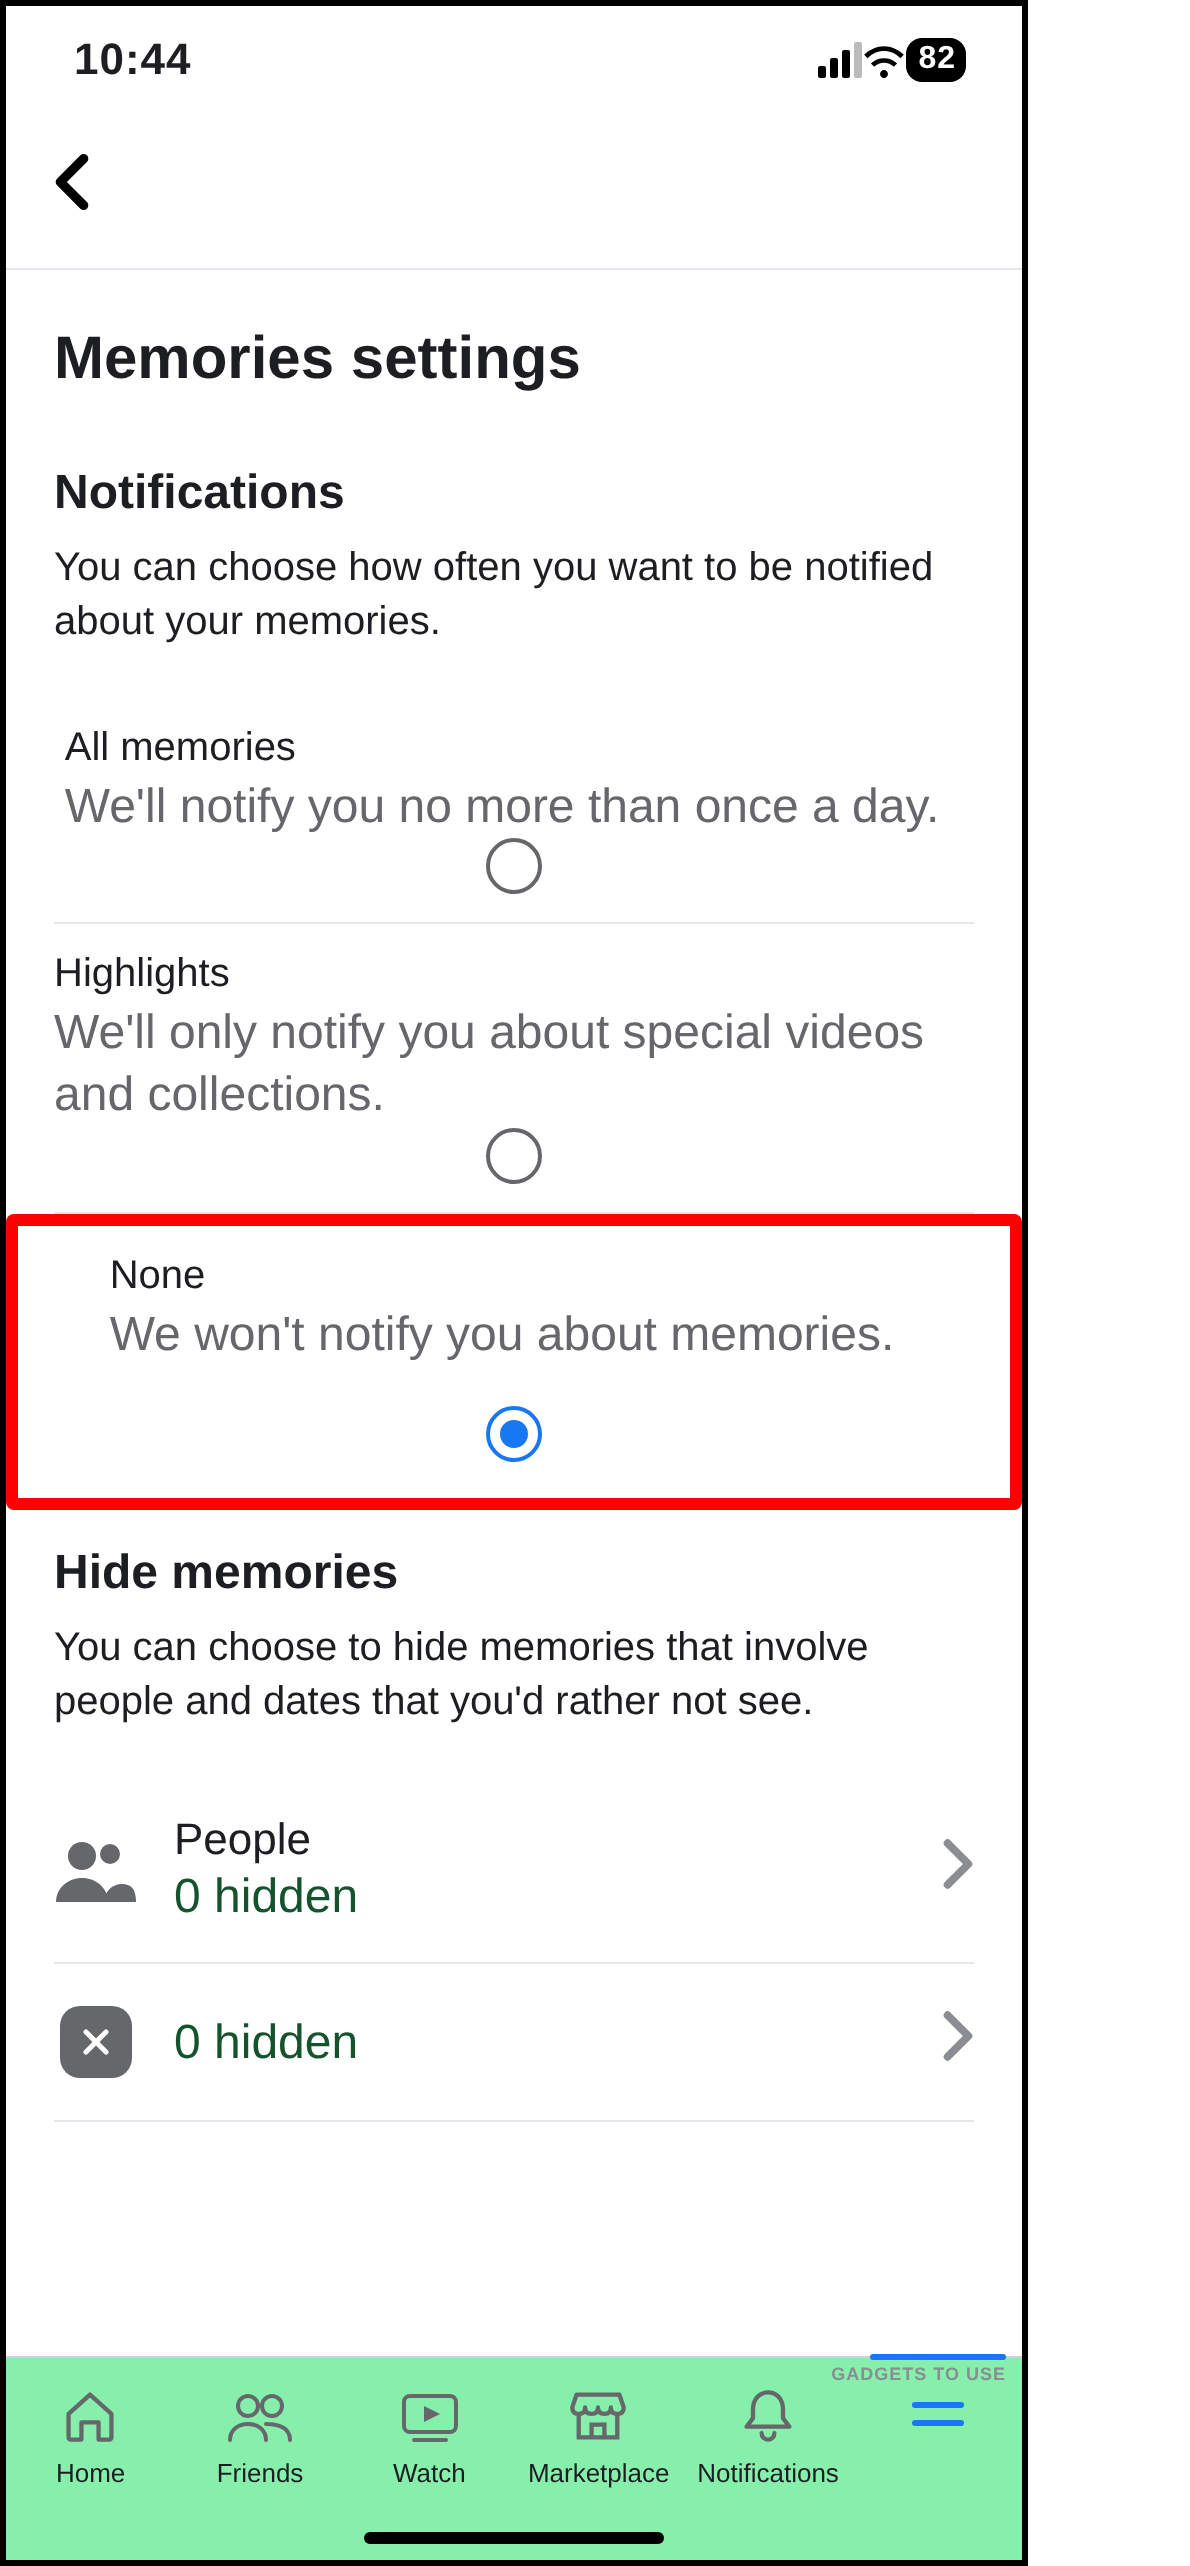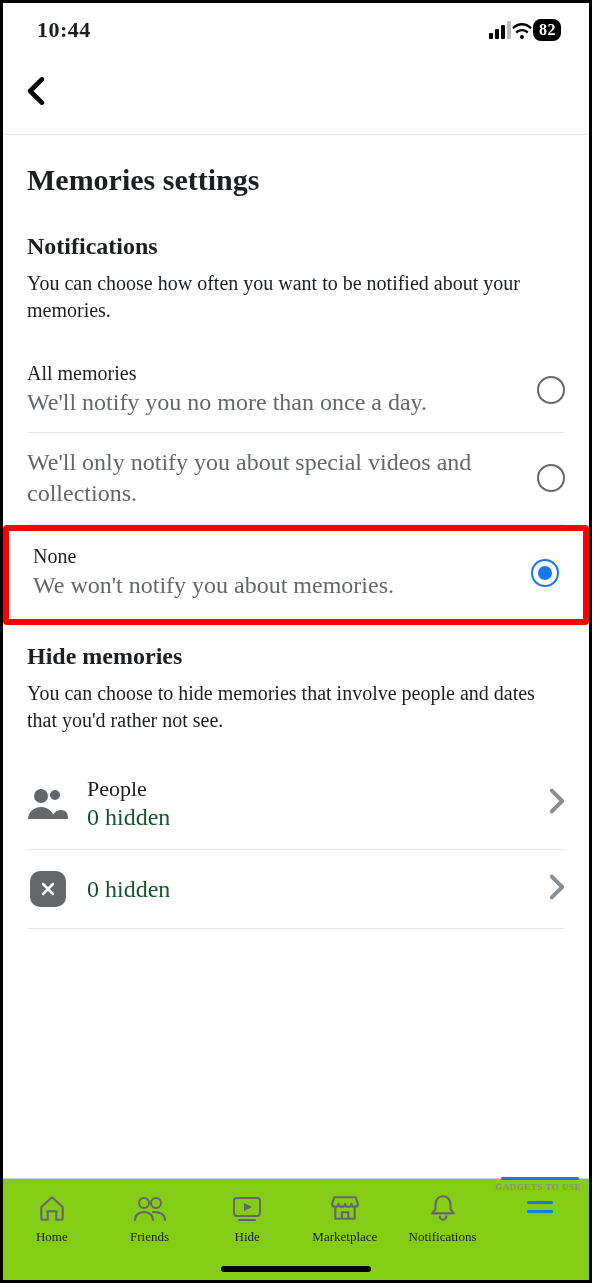--- a/index.html
+++ b/index.html
@@ -1,17 +1,17 @@
 <!DOCTYPE html>
 <html><head>
 <meta charset="utf-8">
 <style>
   * { box-sizing: border-box; margin: 0; padding: 0; }
   html, body { width: 595px; height: 1283px; font-family: -apple-system, Helvetica, Arial, sans-serif; background: #fff; color: #1c1e21; }
-  .device { width: 592px; height: 1283px; border: 3px solid #000; position: relative; overflow: hidden; background: #fff; font-family: Liberation Serif, serif; }
+  .device { width: 514px; height: 1283px; border: 3px solid #000; position: relative; overflow: hidden; background: #fff; }
 
   
   .status-bar { display: flex; justify-content: space-between; align-items: center; padding: 14px 28px 10px 34px; font-size: 22px; font-weight: 700; letter-spacing: 0.5px; }
   .status-right { display: flex; align-items: center; gap: 0; }
   .signal-bars { display: flex; align-items: flex-end; gap: 2px; height: 18px; }
   .signal-bars span { width: 4px; background: #000; display: inline-block; border-radius: 1px; }
   .signal-bars span:nth-child(1){height:6px}
   .signal-bars span:nth-child(2){height:10px}
   .signal-bars span:nth-child(3){height:14px}
   .signal-bars span:nth-child(4){height:18px; background:#bbb}
@@ -25,21 +25,21 @@
 
   .thin-divider { height:1px; background:#e4e6eb; margin-top:14px; }
 
   .content { padding: 0 24px; }
 
   .page-title { font-size: 30px; font-weight: 800; margin-top: 28px; margin-bottom: 36px; }
 
   .section-title { font-size: 24px; font-weight: 800; margin-bottom: 10px; }
   .section-desc { font-size: 20px; color: #1c1e21; line-height: 1.35; margin-bottom: 24px; }
 
-  .option-row { display:flex; align-items:center; justify-content:flex-end; padding: 14px 0; border-bottom: 1px solid #e4e6eb; }
+  .option-row { display:flex; align-items:center; justify-content:flex-end; padding: 14px 0; border-bottom: 1px solid #e4e6eb; flex-direction: column; }
   .option-row:last-of-type { border-bottom: none; }
   .option-text { flex:1; padding-right: 12px; }
   .option-title { font-size: 20px; color:#1c1e21; margin-bottom: 2px; }
   .option-sub { font-size: 24px; color:#65676b; line-height:1.3; }
 
   .radio { width: 28px; height:28px; border:2.5px solid #65676b; border-radius:50%; position:relative; flex-shrink:0; }
   .radio.selected { border-color:#1877f2; }
   .radio.selected::after { content:""; position:absolute; top:50%; left:50%; width:14px; height:14px; background:#1877f2; border-radius:50%; transform:translate(-50%,-50%); }
 
   .highlight-box { border: 6px solid #f00; border-radius: 4px; padding: 6px 18px 10px 18px; margin: 0 -24px 18px -24px; }
@@ -48,21 +48,21 @@
   .hide-list { margin-top: 8px; }
   .hide-row { display:flex; align-items:center; padding: 18px 0; gap: 18px; border-bottom:1px solid #e4e6eb; }
   .hide-icon { width:42px; height:42px; display:flex; align-items:center; justify-content:center; color:#65676b; }
   .hide-icon.square { background:#65676b; border-radius:10px; color:#fff; width:36px; height:36px; margin:3px; }
   .hide-text { flex:1; }
   .hide-title { font-size:22px; font-weight:400; color:#1c1e21; }
   .hide-sub { font-size:24px; color:#14532d; margin-top:2px; }
   .chevron { color:#8a8d91; }
 
   
-  .tabbar { position:absolute; bottom:0; left:0; right:0; height:102px; border-top:1px solid #d0d2d6; display:flex; background:#84cc16; }
+  .tabbar { position:absolute; bottom:0; left:0; right:0; height:102px; border-top:1px solid #d0d2d6; display:flex; background:#86efac; }
   .tab { flex:1; display:flex; flex-direction:column; align-items:center; justify-content:flex-start; padding-top:14px; gap:6px; color:#65676b; font-size:13px; position:relative; }
   .tab svg { display:block; }
   .tab-label { font-size:13px; color:#1c1e21; }
   .tab.menu-tab::before { content:""; position:absolute; top:-2px; left:10%; right:10%; height:3px; background:#1877f2; border-radius:2px; }
   .menu-lines { padding-top:8px; display:flex; flex-direction:column; gap:6px; }
   .menu-lines span{ width:26px; height:3px; background:#1877f2; border-radius:2px; display:block; }
 
   .home-indicator { position:absolute; bottom:8px; left:50%; transform:translateX(-50%); width:150px; height:6px; background:#000; border-radius:4px; }
 
   .watermark { position:absolute; right:8px; bottom:88px; font-size:9px; letter-spacing:0.5px; color:#8a8d91; font-weight:700; }
@@ -110,20 +110,21 @@
     <div class="option-row">
       <div class="option-text">
         <div class="option-title">All memories</div>
         <div class="option-sub">We'll notify you no more than once a day.</div>
       </div>
       <div class="radio"></div>
     </div>
 
     <div class="option-row">
       <div class="option-text">
+        <div class="option-title">Highlights</div>
         <div class="option-sub">We'll only notify you about special videos and collections.</div>
       </div>
       <div class="radio"></div>
     </div>
 
     <div class="highlight-box">
       <div class="option-row">
         <div class="option-text">
           <div class="option-title">None</div>
           <div class="option-sub">We won't notify you about memories.</div>
@@ -189,21 +190,21 @@
           <path d="M2 26c0-5 4-8 9-8s9 3 9 8M20 18c2 0 12 0 12 8" fill="none" stroke="#65676b" stroke-width="2" stroke-linecap="round"></path>
         </svg>
       <div class="tab-label">Friends</div>
     </div>
     <div class="tab">
       <svg width="32" height="30" viewBox="0 0 32 28">
           <rect x="3" y="4" width="26" height="18" rx="3" fill="none" stroke="#65676b" stroke-width="2"></rect>
           <path d="M13 9l8 4-8 4z" fill="#65676b"></path>
           <line x1="8" y1="26" x2="24" y2="26" stroke="#65676b" stroke-width="2" stroke-linecap="round"></line>
         </svg>
-      <div class="tab-label">Hide</div>
+      <div class="tab-label">Watch</div>
     </div>
     <div class="tab">
       <svg width="30" height="30" viewBox="0 0 28 28">
           <path d="M4 4h20l2 6c0 2-1 3-3 3s-3-1-3-3c0 2-1 3-3 3s-3-1-3-3c0 2-1 3-3 3s-3-1-3-3c0 2-1 3-3 3s-3-1-3-3l2-6z" fill="none" stroke="#65676b" stroke-width="2" stroke-linejoin="round"></path>
           <path d="M5 13v11h18V13M11 24v-6h6v6" fill="none" stroke="#65676b" stroke-width="2"></path>
         </svg>
       <div class="tab-label">Marketplace</div>
     </div>
     <div class="tab">
       <svg width="28" height="30" viewBox="0 0 26 28">

